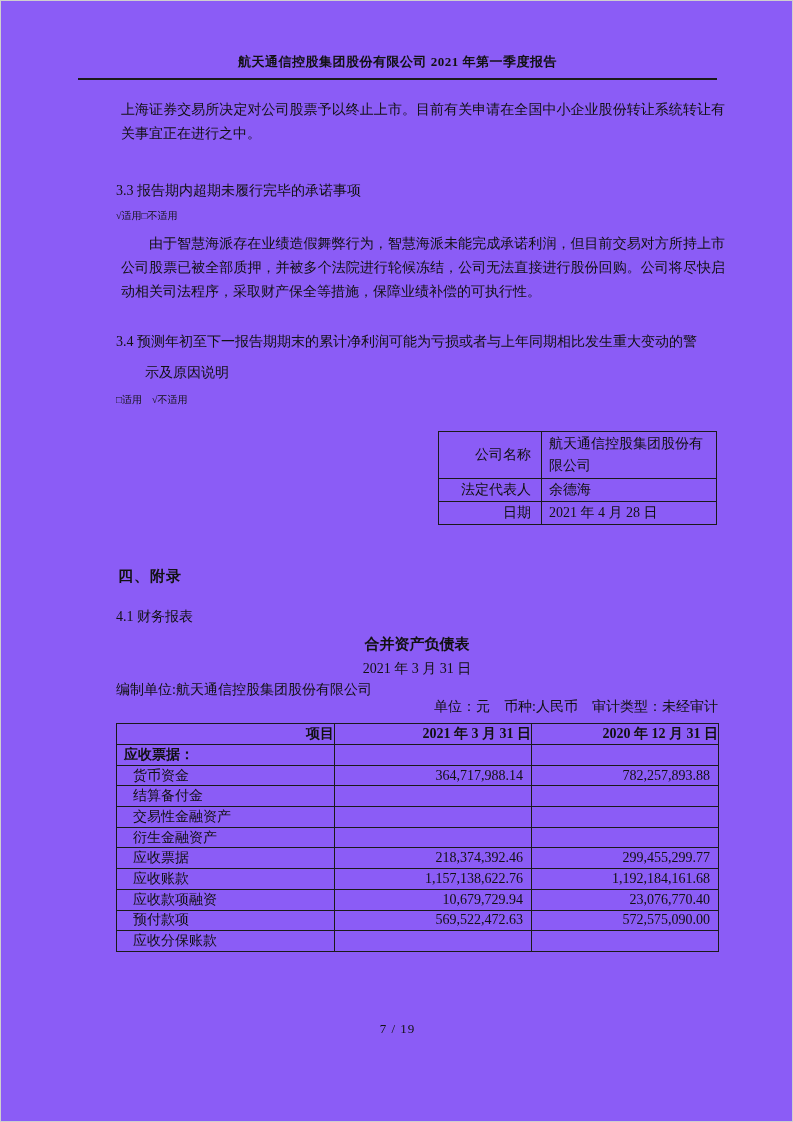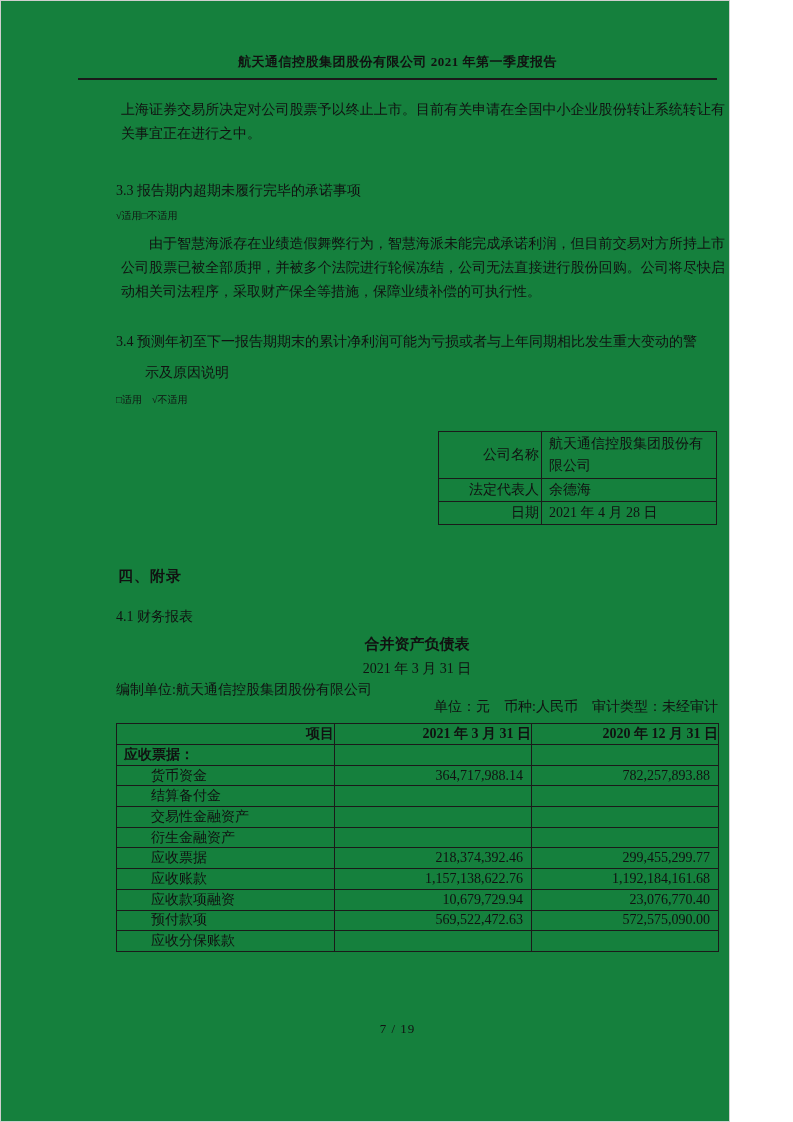--- a/index.html
+++ b/index.html
@@ -5,22 +5,22 @@
   * { margin: 0; padding: 0; box-sizing: border-box; }
   html, body { background: #ffffff; }
   body {
     width: 793px; height: 1122px;
     font-family: "Liberation Serif", "DejaVu Serif", serif;
     color: #111;
     position: relative;
   }
   .page {
     position: absolute; left: 0; top: 0;
-    width: 730px; height: 1122px;
-    background: #15803d;
+    width: 793px; height: 1122px;
+    background: #8b5cf6;
     border: 1px solid #cfcfcf;
     overflow: hidden;
   }
   .header-title {
     position: absolute; top: 52px; left: 0; width: 793px;
     text-align: center; font-size: 13px; font-weight: bold;
     letter-spacing: .5px;
   }
   .header-rule {
     position: absolute; top: 77px; left: 77px; width: 639px; height: 2px;
@@ -39,39 +39,39 @@
   .h34-l2 { position: absolute; left: 144px; top: 363px; font-size: 14px; }
   .a34 { top: 392px; }
 
   table { border-collapse: collapse; }
   td, th { border: 1px solid #1a1a1a; font-size: 14px; }
 
   .sig-table {
     position: absolute; left: 437px; top: 430px;
     width: 278px; table-layout: fixed;
   }
-  .sig-table .lab { width: 103px; text-align: right; padding-right: 2px; vertical-align: middle; }
+  .sig-table .lab { width: 103px; text-align: right; padding-right: 10px; vertical-align: middle; }
   .sig-table .val { width: 175px; text-align: left; padding-left: 7px; vertical-align: middle; line-height: 22px; }
   .sig-table .r1 td { height: 47px; }
   .sig-table .r2 td, .sig-table .r3 td { height: 23px; }
 
   .sec4-heading { position: absolute; left: 117px; top: 566px; font-size: 15px; font-weight: bold; letter-spacing: 1px; }
   .sec41 { position: absolute; left: 115px; top: 607px; font-size: 14px; }
   .stmt-title { position: absolute; left: 115px; top: 634px; width: 602px; text-align: center; font-size: 15px; font-weight: bold; }
   .stmt-date { position: absolute; left: 115px; top: 659px; width: 602px; text-align: center; font-size: 14px; }
   .prepared { position: absolute; left: 115px; top: 680px; font-size: 14px; }
   .units { position: absolute; left: 115px; top: 697px; width: 602px; text-align: right; font-size: 14px; }
 
   .bs-table { position: absolute; left: 115px; top: 722px; width: 602px; table-layout: fixed; }
   .bs-table th { font-weight: bold; text-align: right; height: 21px; }
   .bs-table td { height: 20.7px; padding-left: 10px; }
   .bs-table .c-item  { width: 218px; }
   .bs-table .c-val1  { width: 197px; }
   .bs-table .c-val2  { width: 187px; }
-  .bs-table td.item { text-align: left; padding-left: 34px; }
+  .bs-table td.item { text-align: left; padding-left: 16px; }
   .bs-table tr.cat td.item { font-weight: bold; padding-left: 7px; }
   .bs-table td.num { text-align: right; padding-right: 8px; }
 
   .footer {
     position: absolute; left: 0; top: 1020px; width: 793px;
     text-align: center; font-size: 13px; letter-spacing: 1px;
   }
 </style>
 </head>
 <body>

